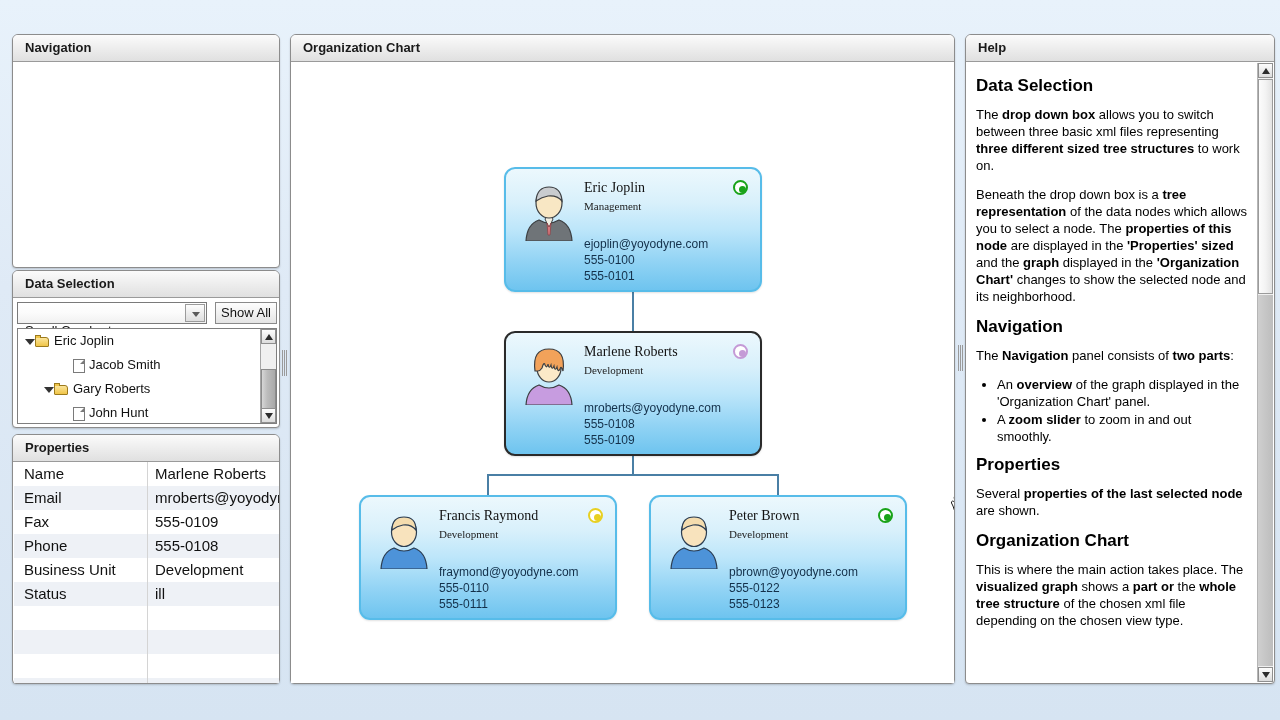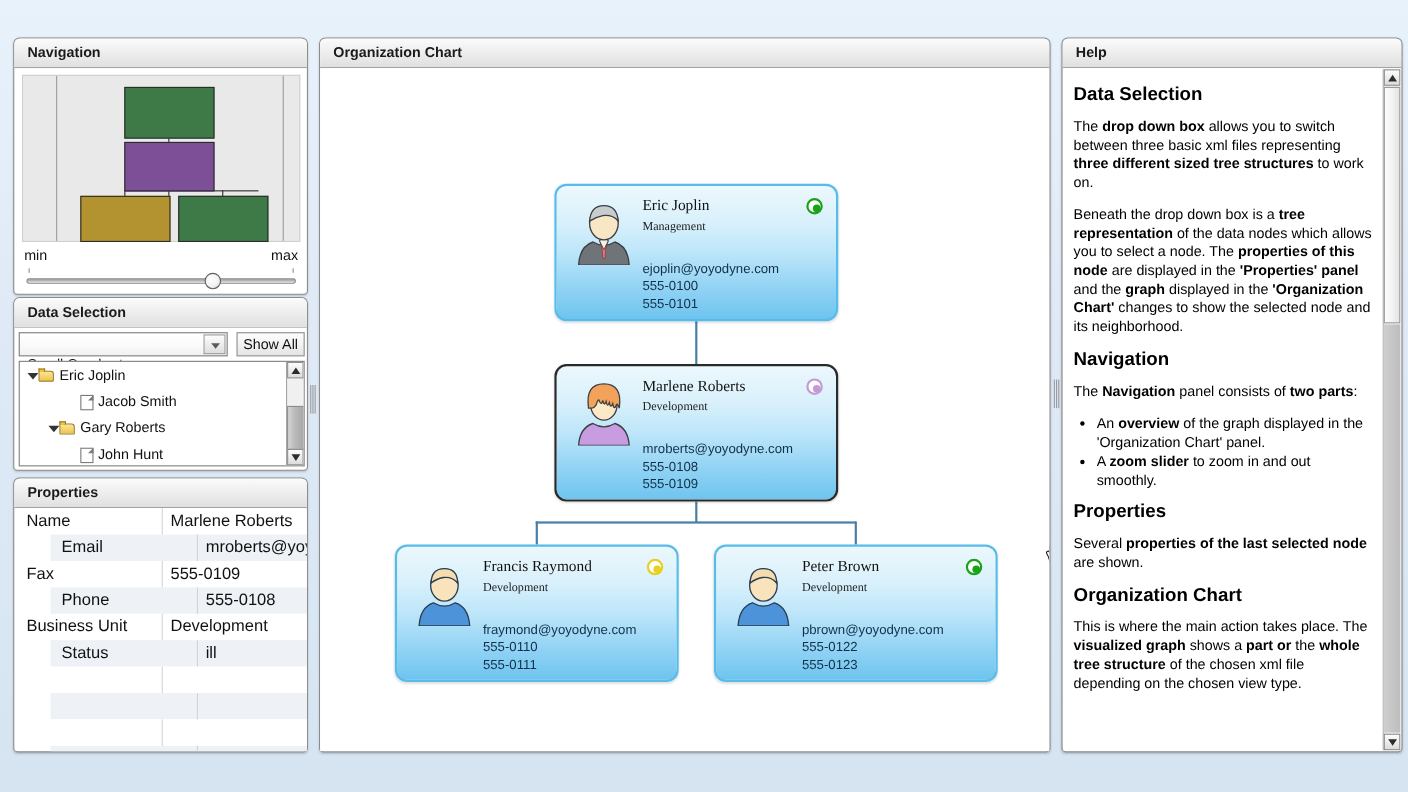--- a/index.html
+++ b/index.html
@@ -154,21 +154,21 @@
   
   .grip{position:absolute;width:7px;}
   .grip i{position:absolute;top:0;bottom:0;width:1px;background:#9a9a9a;}
 
   
   #props-panel{left:12px;top:434px;width:268px;height:250px;}
   #props-table{position:absolute;left:1px;top:0;width:265px;}
   .prow{display:flex;height:24px;line-height:24px;font-size:15px;color:#111;}
   .prow .pk{width:134px;padding-left:10px;box-sizing:border-box;border-right:1px solid #d4d4d4;overflow:hidden;}
   .prow .pv{flex:1;padding-left:7px;box-sizing:border-box;overflow:hidden;white-space:nowrap;}
-  .prow.alt{background:#eef1f6;margin-left:32px;}
+  .prow.alt{background:#eef1f6;}
   .prow.plain{background:#ffffff;}
 
   
   #chart-panel{left:290px;top:34px;width:665px;height:650px;}
   #chart-canvas{position:absolute;left:0;top:0;right:0;bottom:0;background:#ffffff;overflow:hidden;}
   .edge{position:absolute;background:#4a7fa5;}
   .node{
     position:absolute;width:258px;height:125px;border-radius:11px;
     background:linear-gradient(to bottom,#ecf8fd 0%,#d8f0fb 28%,#bde6fa 50%,#8fd2f4 78%,#6ec4ef 100%);
     border:2px solid #57bce9;box-sizing:border-box;
@@ -206,43 +206,20 @@
   #cursor{position:absolute;left:657px;top:430px;width:20px;height:24px;}
 </style>
 </head>
 <body>
 
 <div id="window">
 
 
   <div class="panel" id="nav-panel">
     <div class="panel-title">Navigation</div>
-    <div class="panel-body">
-      <div id="nav-overview">
-          <div class="viewport-line" style="left: 30px;"></div>
-          <div class="viewport-line" style="left: 236px;"></div>
-          <div style="position: absolute; background: rgb(43, 43, 43); left: 132px; top: 56px; width: 1px; height: 5px;"></div>
-          <div style="position: absolute; background: rgb(43, 43, 43); left: 132px; top: 104px; width: 1px; height: 6px;"></div>
-          <div style="position: absolute; background: rgb(43, 43, 43); left: 92px; top: 104px; width: 122px; height: 1px;"></div>
-          <div style="position: absolute; background: rgb(43, 43, 43); left: 92px; top: 104px; width: 1px; height: 6px;"></div>
-          <div style="position: absolute; background: rgb(43, 43, 43); left: 181px; top: 104px; width: 1px; height: 6px;"></div>
-          <div class="ov-box" style="left: 92px; top: 10px; width: 82px; height: 47px; background: rgb(61, 122, 71);"></div>
-          <div class="ov-box" style="left: 92px; top: 60px; width: 82px; height: 45px; background: rgb(125, 79, 150);"></div>
-          <div class="ov-box" style="left: 52px; top: 109px; width: 82px; height: 42px; background: rgb(179, 146, 48);"></div>
-          <div class="ov-box" style="left: 141px; top: 109px; width: 82px; height: 42px; background: rgb(61, 122, 71);"></div>
-        </div>
-      <div id="slider-area">
-        <div id="slider-min">min</div>
-        <div id="slider-max">max</div>
-        <div class="tick" style="left:6px;"></div>
-        <div class="tick" style="left:246px;"></div>
-        <div id="slider-track"></div>
-        <div id="slider-thumb"></div>
-      </div>
-    </div>
   </div>
 
   <div class="panel" id="data-panel">
     <div class="panel-title">Data Selection</div>
     <div class="panel-body">
       <div id="combo">
         <span id="combo-text">Small Orgchart</span>
         <span id="combo-arrow"></span>
       </div>
       <div id="show-all">Show All</div>
@@ -406,21 +383,21 @@
       </div>
     </div>
   </div>
 
   <div class="panel" id="help-panel">
     <div class="panel-title">Help</div>
     <div class="panel-body">
       <div id="help-body">
           <h2>Data Selection</h2>
           <p>The <b>drop down box</b> allows you to switch between three basic xml files representing <b>three different sized tree structures</b> to work on.</p>
-          <p>Beneath the drop down box is a <b>tree representation</b> of the data nodes which allows you to select a node. The <b>properties of this node</b> are displayed in the <b>'Properties' panel</b> and the <b>graph</b> displayed in the <b>'Organization Chart'</b> changes to show the selected node and its neighborhood.</p>
+          <p>Beneath the drop down box is a <b>tree representation</b> of the data nodes which allows you to select a node. The <b>properties of this node</b> are displayed in the <b>'Properties' sized</b> and the <b>graph</b> displayed in the <b>'Organization Chart'</b> changes to show the selected node and its neighborhood.</p>
           <h2>Navigation</h2>
           <p>The <b>Navigation</b> panel consists of <b>two parts</b>:</p>
           <ul>
             <li>An <b>overview</b> of the graph displayed in the 'Organization Chart' panel.</li>
             <li>A <b>zoom slider</b> to zoom in and out smoothly.</li>
           </ul>
           <h2>Properties</h2>
           <p>Several <b>properties of the last selected node</b> are shown.</p>
           <h2>Organization Chart</h2>
           <p>This is where the main action takes place. The <b>visualized graph</b> shows a <b>part or</b> the <b>whole tree structure</b> of the chosen xml file depending on the chosen view type.</p>

